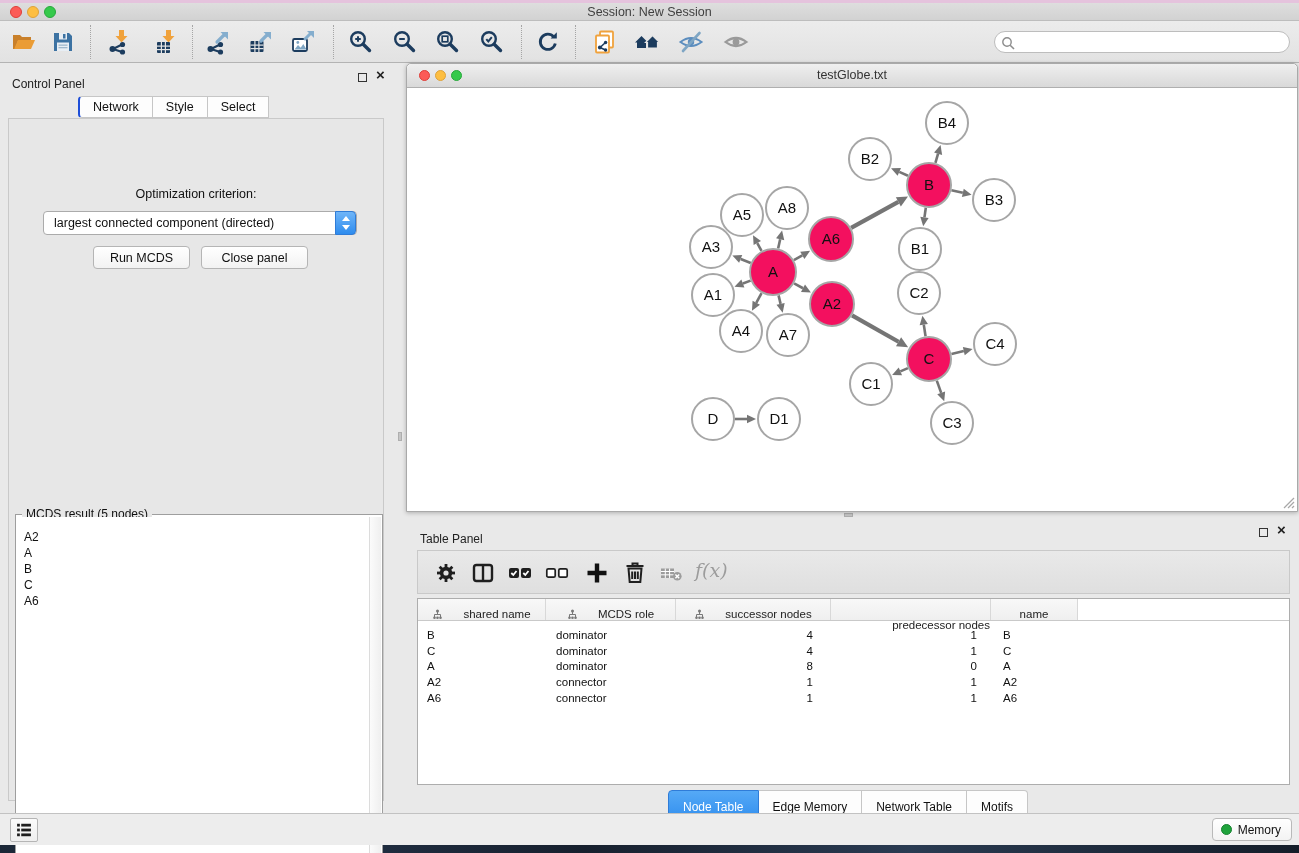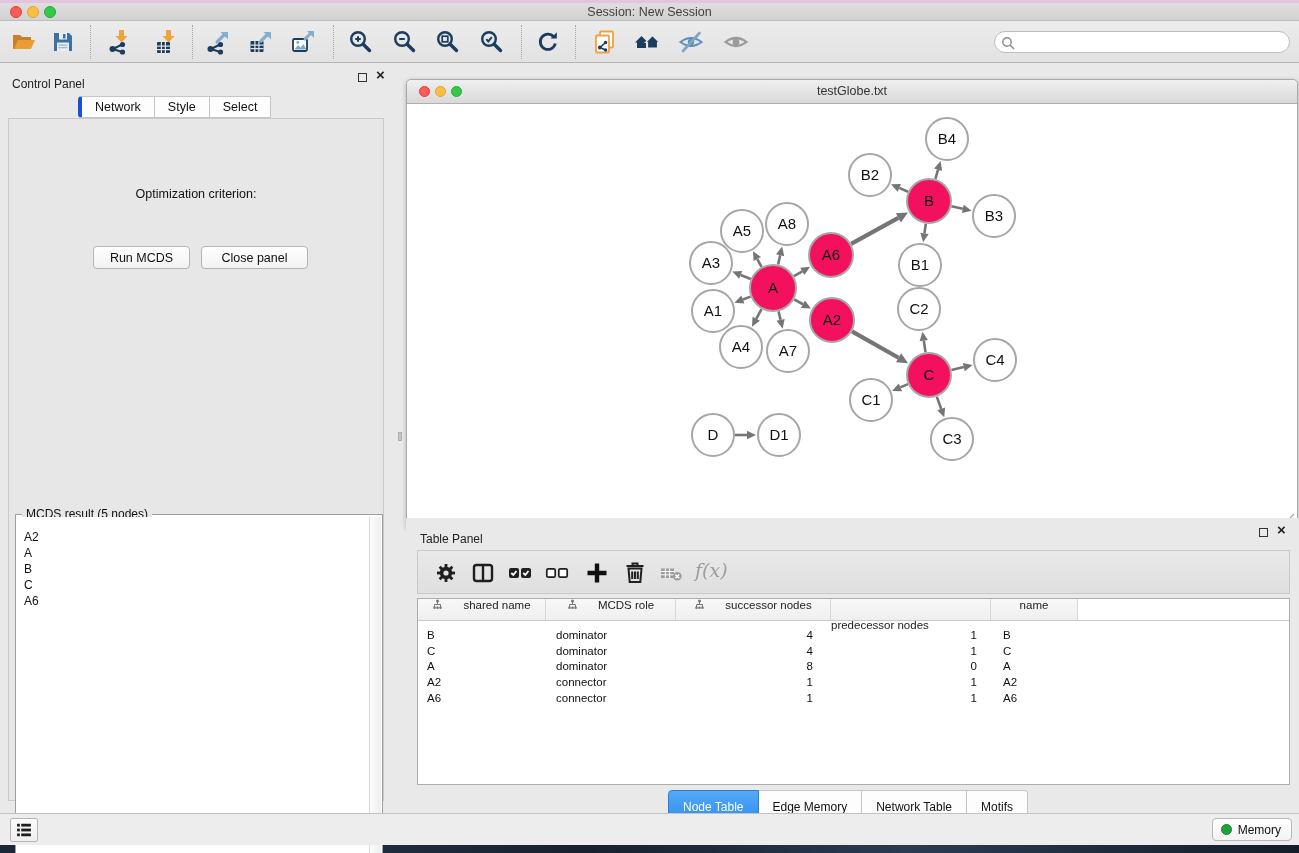--- a/index.html
+++ b/index.html
@@ -34,21 +34,21 @@
     outline:none; font-size:12px; background:transparent; font-family:"Liberation Sans",sans-serif; }
 
   
   #control-panel { left:0; top:63px; width:391px; height:750px; background:#E9E9E9; }
   .panel-title { position:absolute; left:12px; top:7px; font-size:12px; color:#222;margin-top:7px; }
   .float-ic { position:absolute; width:9px; height:9px; border:1.5px solid #333; top:10px; }
   .close-ic { position:absolute; top:3px; font-size:15px; font-weight:800; color:#222; line-height:16px; }
   #cp-tabs { position:absolute; left:78px; top:33px; height:22px; display:flex; }
   .cp-tab { height:22px; background:#FDFDFD; border:1px solid #C6C6C6; border-left:none;
     font-size:12.5px; color:#111; display:flex; align-items:center; justify-content:center; padding:0 13px; }
-  .cp-tab:first-child { border-left:4px solid #1d4ed8; border-radius:4px 0 0 4px; }
+  .cp-tab:first-child { border-left:2px solid #1d4ed8; border-radius:4px 0 0 4px; }
   .cp-tab:last-child { border-radius:0 4px 4px 0; }
   .cp-tab.active { background:linear-gradient(#56AAF7,#2E8CEE); color:#fff; border-color:#2F7CD8;margin-top:46px; }
   #cp-content { position:absolute; left:8px; top:55px; width:376px; height:683px;
     background:#E7E7E7; border:1px solid #C9C9C9;padding-left:39px; }
   #opt-label { position:absolute; left:0; width:100%; top:68px; text-align:center; font-size:12.5px; color:#111; }
   #criterion-select { position:absolute; left:34px; top:92px; width:314px; height:24px;
     background:#fff; border:1px solid #ABABAB; border-radius:4px; font-size:12.5px; color:#111;
     display:flex; align-items:center; padding-left:10px; }
   #criterion-stepper { position:absolute; right:0px; top:-1px; width:21px; height:24px;
     background:linear-gradient(#6FB5F8,#2E8CEE); border-radius:0 4px 4px 0; border:1px solid #2F7CD8; }
@@ -62,21 +62,21 @@
     border:1px solid #9E9E9E; background:#fff; }
   #mcds-result-title { position:absolute; left:6px; top:-8px; background:#E7E7E7; padding:0 4px;
     font-size:12px; color:#111; }
   #mcds-list { position:absolute; left:1px; top:2px; right:14px; bottom:1px; background:#fff;
     padding:12px 0 0 7px; font-size:12px; color:#111; line-height:16px; }
   #mcds-scroll { position:absolute; right:1px; top:2px; width:12px; bottom:1px;
     background:linear-gradient(90deg,#FBFBFB,#EFEFEF); border-left:1px solid #DCDCDC; }
 
   
   #net-window { left:406px; top:63px; width:892px; height:449px; background:#fff;
-    border:1px solid #A9A9A9; border-radius:5px 5px 0 0; box-shadow:0 1px 4px rgba(0,0,0,.25);margin-top:16px; }
+    border:1px solid #A9A9A9; border-radius:5px 5px 0 0; box-shadow:0 1px 4px rgba(0,0,0,.25); }
   #net-titlebar { position:absolute; left:0; top:0; right:0; height:24px;
     background:linear-gradient(#EFEFEF,#D9D9D9); border-bottom:1px solid #AFAFAF; border-radius:5px 5px 0 0; }
   #net-titlebar .title { position:absolute; left:0; right:0; top:4px; text-align:center; font-size:12.5px; color:#333; }
   #net-canvas { position:absolute; left:0; top:24px; right:0; bottom:0; background:#fff; }
   #resize-grip { position:absolute; right:2px; bottom:2px; }
 
   
   .vgrip { width:4px; height:9px; background:#C6C6C6; border:1px solid #AFAFAF; }
   .hgrip { width:9px; height:4px; background:#C6C6C6; border:1px solid #AFAFAF; }
 
@@ -84,21 +84,21 @@
   #table-panel { left:406px; top:518px; width:893px; height:295px; background:#E9E9E9; }
   #tp-toolbar { position:absolute; left:11px; top:32px; width:873px; height:44px;
     background:linear-gradient(#E9E9E9,#DFDFDF); border:1px solid #C9C9C9; }
   #tp-toolbar .ticon { top:9px; }
   #fx-label { position:absolute; left:277px; top:8px; font-family:"DejaVu Serif", serif;
     font-style:italic; font-size:19px; color:#9C9C9C; }
   #tp-table { position:absolute; left:11px; top:80px; width:873px; height:187px;
     background:#fff; border:1px solid #ADADAD; overflow:hidden; }
   #tp-header { display:flex; height:22px; border-bottom:1px solid #C9C9C9; background:#fff; }
   .th { background:linear-gradient(#F8F8F8,#EFEFEF); border-right:1px solid #D8D8D8;
-    font-size:11.5px; color:#222; display:flex; align-items:flex-start; justify-content:center; gap:20px; }
+    font-size:11.5px; color:#222; display:flex; align-items:flex-end; justify-content:center; gap:20px; }
   .th svg { flex:0 0 auto; }
   .tr { display:flex; height:15.8px; align-items:center; font-size:11.5px; color:#111; }
   .td { overflow:hidden; white-space:nowrap; }
   .c0 { width:128px; padding-left:9px; }
   .c1 { width:130px; padding-left:10px; }
   .c2 { width:155px; text-align:right; padding-right:18px; }
   .c3 { width:160px; text-align:right; padding-right:14px;flex-direction:column; }
   .c4 { width:87px; padding-left:12px; }
   .th.c0,.th.c1,.th.c2,.th.c3,.th.c4 { padding:0; text-align:center; }
   #tp-tabs { position:absolute; left:262px; top:272px; height:22px; display:flex; }
@@ -305,20 +305,27 @@
 
   <div id="cp-tabs">
     <div class="cp-tab">Network</div>
     <div class="cp-tab">Style</div>
     <div class="cp-tab">Select</div>
     <div class="cp-tab active">MCDS</div>
   </div>
 
   <div id="cp-content">
     <div id="opt-label">Optimization criterion:</div>
+    <div id="criterion-select">
+      <span>largest connected component (directed)</span>
+      <span id="criterion-stepper">
+        <span class="chev up"></span>
+        <span class="chev down"></span>
+      </span>
+    </div>
     <div class="btn" style="left:84px;top:127px;width:97px">Run MCDS</div>
     <div class="btn" style="left:192px;top:127px;width:107px">Close panel</div>
 
     <div id="mcds-result-box">
       <div id="mcds-result-title">MCDS result (5 nodes)</div>
       <div id="mcds-list">
         <div>A2</div>
         <div>A</div>
         <div>B</div>
         <div>C</div>

